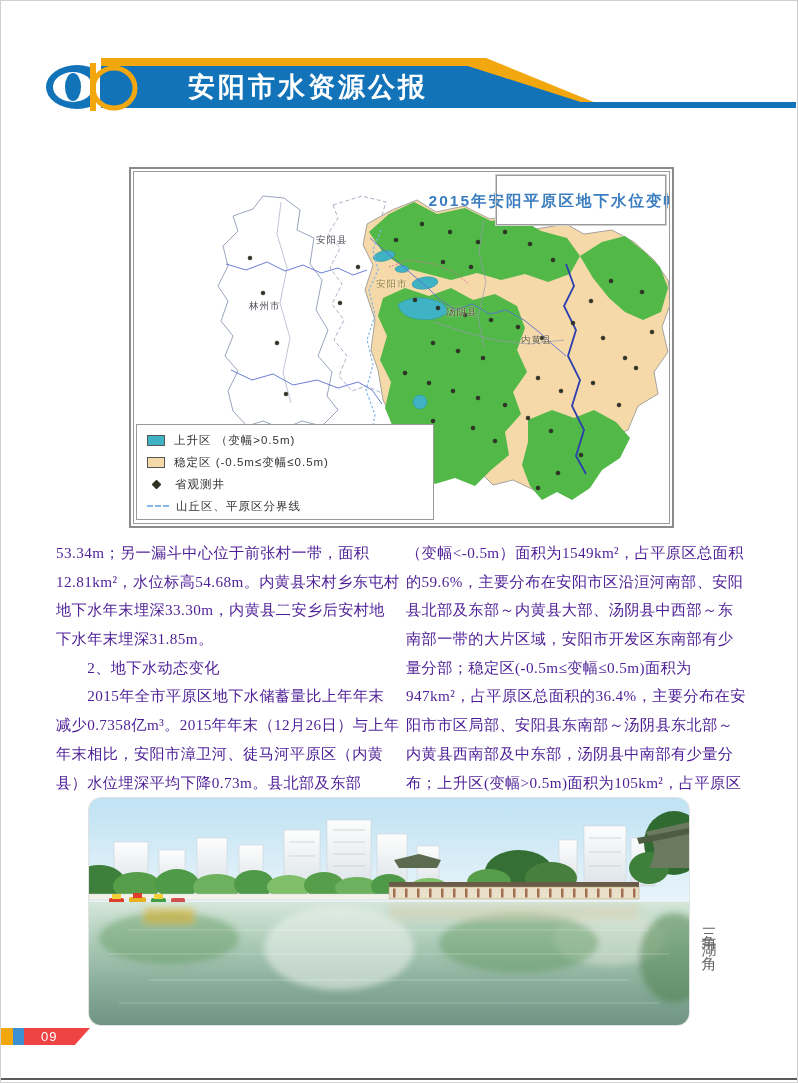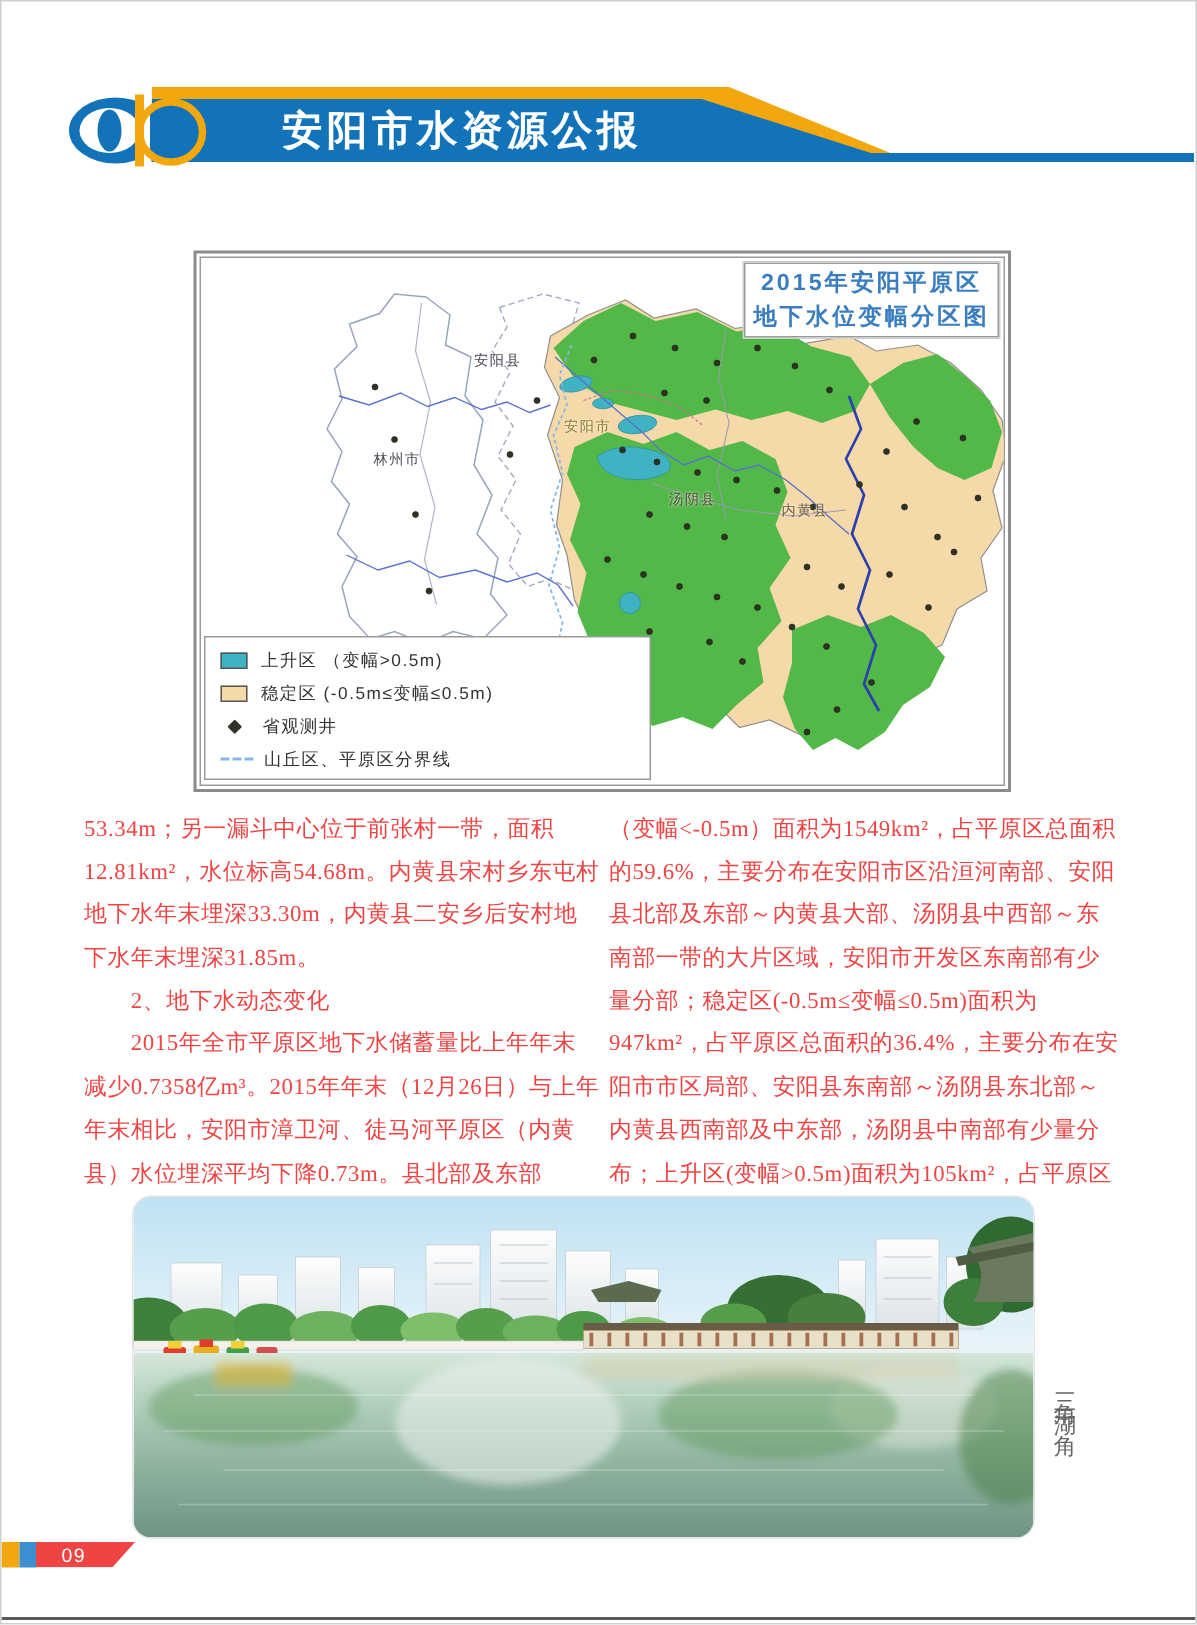--- a/index.html
+++ b/index.html
@@ -37,21 +37,21 @@
     position:absolute; left:128px; top:166px; width:545px; height:361px;
     border:2px solid #8b8b8b; background:#fff; padding:2px;
   }
   .fig-inner {
     position:relative; width:100%; height:100%;
     border:1px solid #9a9a9a; overflow:hidden; background:#fff;
   }
   .fig-title {
     position:absolute; right:3px; top:3px; width:170px; height:50px;
     background:#fff; border:1px solid #9a9a9a; outline:1px solid #cfcfcf;
-    display:flex; flex-direction:column; align-items:center; justify-content:center;
+    display:flex; flex-direction:row; align-items:center; justify-content:center;
     color:#3b7ec0; font-size:15.5px; font-weight:bold; letter-spacing:2px;
     line-height:23px; white-space:nowrap;
   }
   .legend {
     position:absolute; left:2px; bottom:3px; width:298px; height:96px;
     background:#fff; border:1px solid #9a9a9a; padding:7px 10px 5px 10px;
     display:flex; flex-direction:column; justify-content:space-between;
   }
   .lg-row { display:flex; align-items:center; height:16px; }
   .lg-label { font-size:11.5px; color:#333; letter-spacing:1px; white-space:nowrap; }
@@ -70,21 +70,21 @@
   .map-label {
     position:absolute; font-size:9.5px; color:#4a4a56; letter-spacing:1px;
     white-space:nowrap; text-shadow:0 0 2px #ffffff;
   }
   .ml-anyangshi { color:#8a7a33; }
   .ml-tangyin  { color:#5a4a3a; }
   .ml-neihuang { color:#6a5a3a; }
   
   .col {
     position:absolute; top:538px;
-    font-family:"Liberation Serif", serif; color:#ef4444;
+    font-family:"Liberation Serif", serif; color:#4c1d95;
     font-size:15.2px; letter-spacing:0.4px;
   }
   .col-left  { left:55px;  width:345px; }
   .col-right { left:405px; width:352px; }
   .tl { height:28.7px; line-height:28.7px; white-space:nowrap; }
   
   .photo {
     position:absolute; left:88px; top:797px; width:600px; height:227px;
     border-radius:12px; overflow:hidden; box-shadow:0 0 0 1px #e3e3e3;
   }
@@ -208,21 +208,21 @@
           <circle cx="508" cy="120" r="2"></circle>
             <circle cx="518" cy="160" r="2"></circle>
             <circle cx="502" cy="196" r="2"></circle>
         </g>
       </svg>
 
       
       <div class="map-label" style="left:182px; top:62px;">安阳县</div>
       <div class="map-label" style="left:115px; top:128px;">林州市</div>
       <div class="map-label ml-anyangshi" style="left:242px; top:106px;">安阳市</div>
-      <div class="map-label ml-tangyin" style="left:312px; top:155px;">汤阴县</div>
+      <div class="map-label ml-tangyin" style="left:312px; top:134px;">汤阴县</div>
       <div class="map-label ml-neihuang" style="left:387px; top:162px;">内黄县</div>
 
       
       <div class="fig-title">
         <span>2015年安阳平原区</span>
         <span>地下水位变幅分区图</span>
       </div>
 
       
       <div class="legend">

